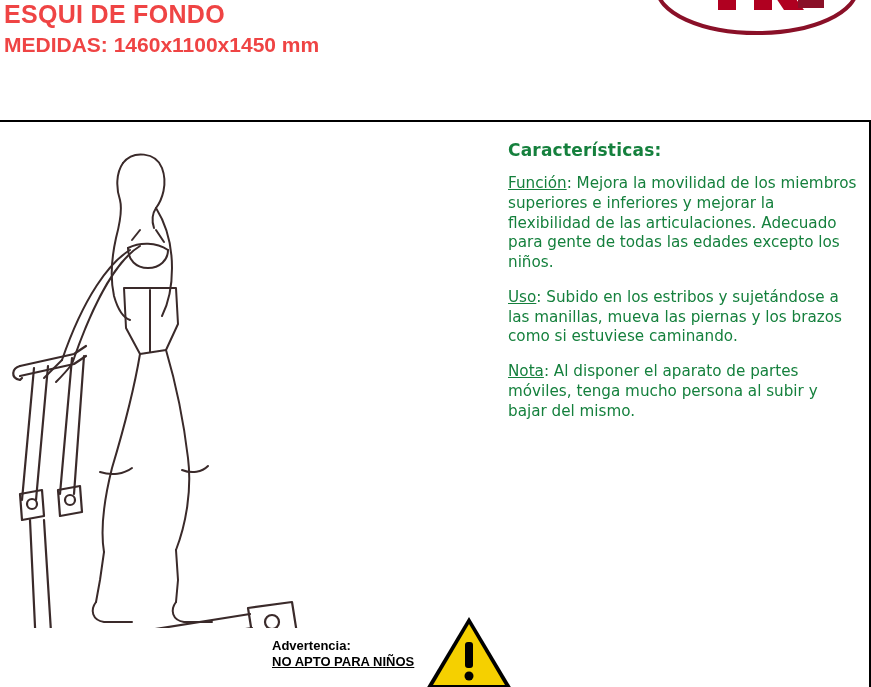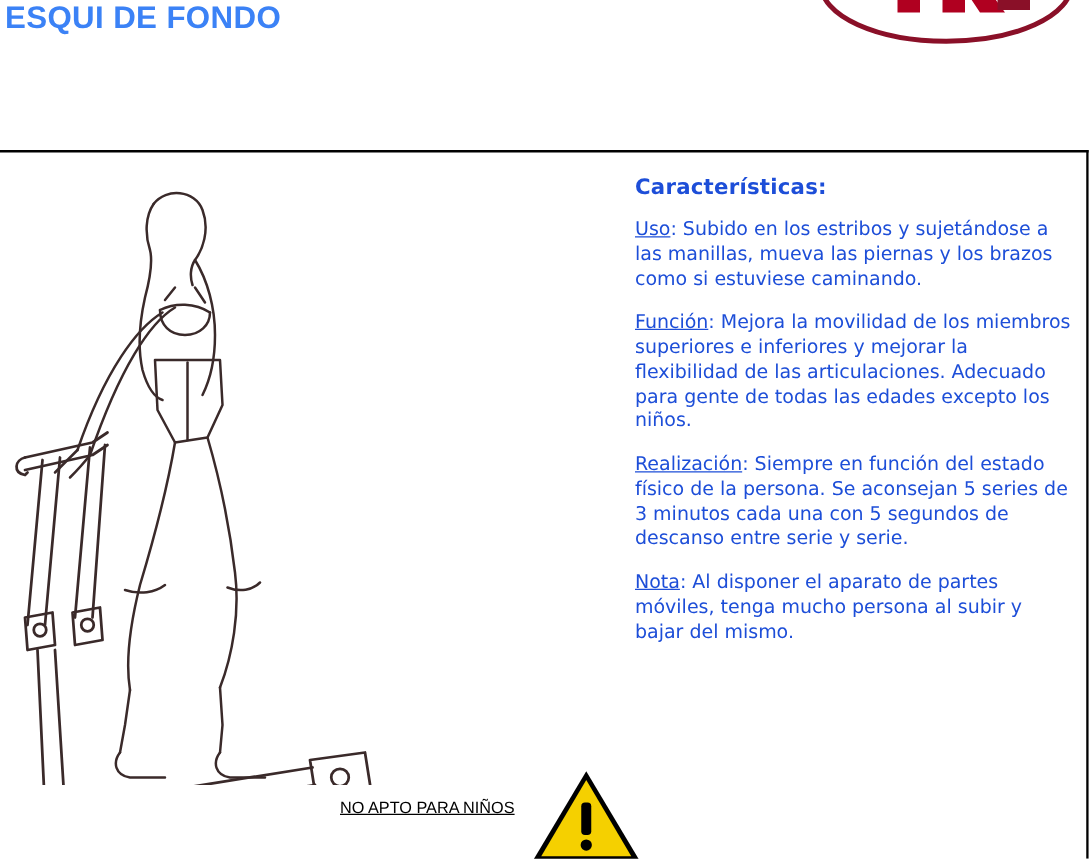--- a/index.html
+++ b/index.html
@@ -25,21 +25,21 @@
     position: absolute;
     left: 0;
     top: 0;
     width: 871px;
     height: 110px;
   }
   .title-block {
     position: absolute;
     left: 4px;
     top: 0px;
-    color: #3b82f6;
+    color: #ef4444;
     font-weight: bold;
     line-height: 1.18;
   }
   .title-line1 {
     font-size: 25px;
     letter-spacing: 0.3px;
     display: block;
   }
   .title-line2 {
     font-size: 23px;
@@ -80,21 +80,21 @@
     width: 470px;
     height: 500px;
   }
 
   
   .text-col {
     position: absolute;
     left: 508px;
     top: 140px;
     width: 350px;
-    color: #1d4ed8;
+    color: #15803d;
     font-family: "DejaVu Sans", sans-serif;
   }
   .char-title {
     font-size: 17px;
     font-weight: bold;
     margin: 0 0 14px 0;
     letter-spacing: 0.2px;
   }
   .para {
     font-size: 15.2px;
@@ -114,21 +114,21 @@
     color: #000000;
   }
   .warning-title {
     font-size: 13px;
     font-weight: bold;
     display: block;
     line-height: 1.25;
   }
   .warning-sub {
     font-size: 13px;
-    font-weight: normal;
+    font-weight: bold;
     display: block;
     text-decoration: underline;
     line-height: 1.25;
   }
   .warning-icon {
     position: absolute;
     left: 424px;
     top: 614px;
     width: 90px;
     height: 78px;
@@ -143,20 +143,21 @@
   }
 </style>
 </head>
 <body>
 
 <div id="page">
 
   <div class="header">
     <div class="title-block">
       <span class="title-line1">ESQUI DE FONDO</span>
+      <span class="title-line3">MEDIDAS: 1460x1100x1450 mm</span>
     </div>
 
     <div class="logo">
       <svg width="218" height="108" viewBox="0 0 218 108">
         <ellipse cx="109" cy="40" rx="100" ry="45" fill="none" stroke="#8a1028" stroke-width="4"></ellipse>
         <path d="M70 18 L70 62 L88 62 L88 48 L100 48 L100 38 L78 38 L78 28 L104 28 L104 18 Z" fill="#b00020"></path>
         <path d="M106 18 L106 62 L124 62 L124 44 L136 62 L156 62 L140 40 L156 18 L136 18 L124 34 L124 18 Z" fill="#b00020"></path>
         <path d="M150 20 L168 20 L168 30 L158 30 L158 50 L168 50 L168 44 L162 44 L162 36 L176 36 L176 60 L150 60 Z" fill="#8a1028"></path>
       </svg>
     </div>
@@ -237,37 +238,35 @@
         <path d="M104 620 L216 620 L226 640 L94 640 Z"></path>
         <path d="M94 640 L226 640"></path>
       </g>
     </svg>
   </div>
 
   <div class="text-col">
     <div class="char-title">Características:</div>
 
     <p class="para">
+      <span class="lead">Función</span><span>: Mejora la movilidad de los miembros superiores e inferiores y mejorar la flexibilidad de las articulaciones. Adecuado para gente de todas las edades excepto los niños.</span>
+    </p>
+
+    <p class="para">
       <span class="lead">Uso</span><span>: Subido en los estribos y sujetándose a las manillas, mueva las piernas y los brazos como si estuviese caminando.</span>
     </p>
 
-    <p class="para">
-      <span class="lead">Función</span><span>: Mejora la movilidad de los miembros superiores e inferiores y mejorar la flexibilidad de las articulaciones. Adecuado para gente de todas las edades excepto los niños.</span>
-    </p>
-
-    <p class="para">
-      <span class="lead">Realización</span><span>: Siempre en función del estado físico de la persona. Se aconsejan 5 series de 3 minutos cada una con 5 segundos de descanso entre serie y serie.</span>
-    </p>
 
     <p class="para">
       <span class="lead">Nota</span><span>: Al disponer el aparato de partes móviles, tenga mucho persona al subir y bajar del mismo.</span>
     </p>
   </div>
 
   <div class="warning">
+    <span class="warning-title">Advertencia:</span>
     <span class="warning-sub">NO APTO PARA NIÑOS</span>
   </div>
 
   <div class="warning-icon">
     <svg width="90" height="78" viewBox="0 0 90 78">
       <polygon points="45,3 88,75 2,75" fill="#000000"></polygon>
       <polygon points="45,10 81,71 9,71" fill="#f5d000"></polygon>
       <rect x="41" y="28" width="8" height="26" rx="3" fill="#000000"></rect>
       <circle cx="45" cy="62" r="4.5" fill="#000000"></circle>
     </svg>

